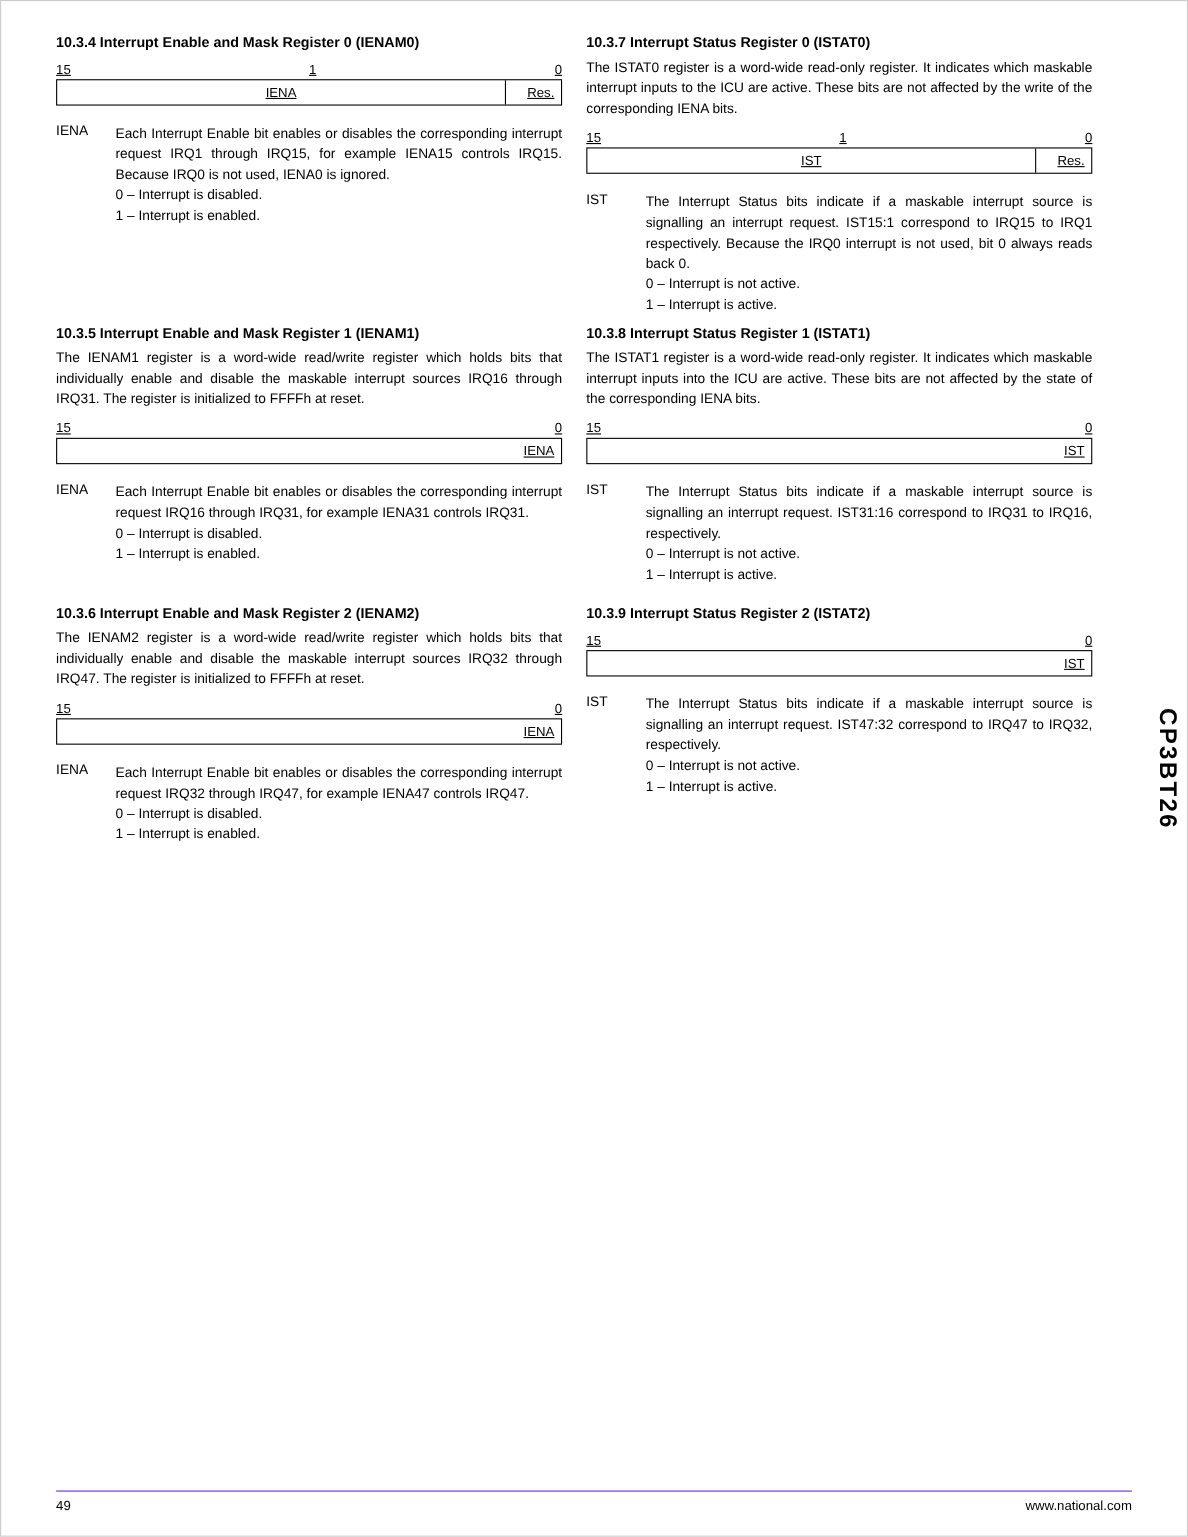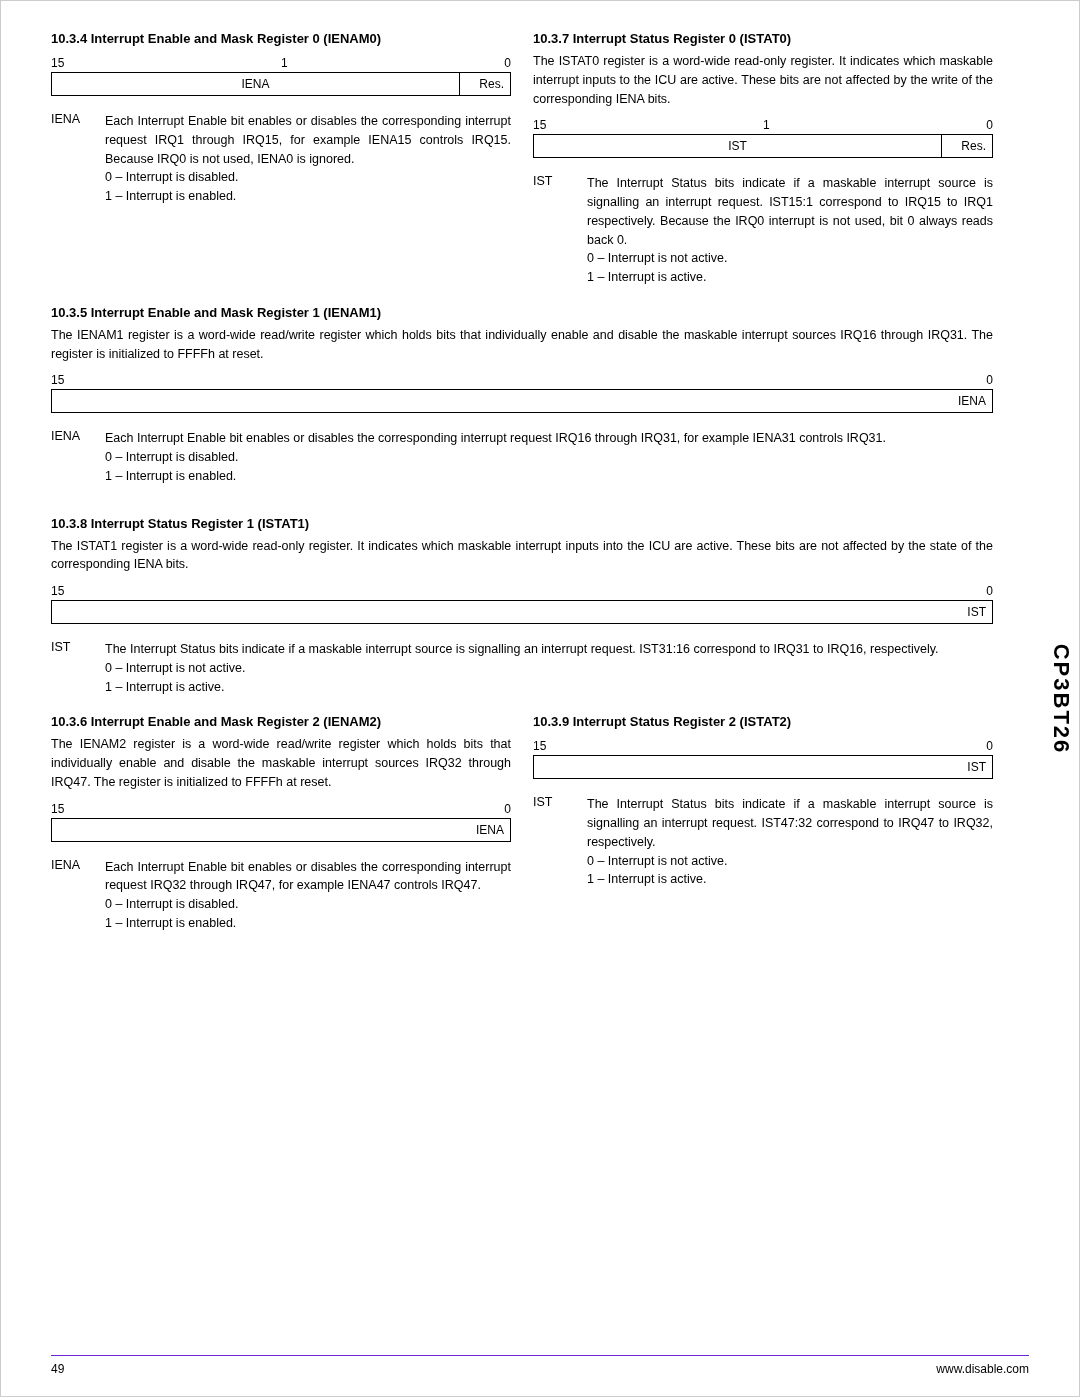--- a/index.html
+++ b/index.html
@@ -54,20 +54,21 @@
     
     .body-text {
       font-size: 12.5px;
       line-height: 1.5;
       text-align: justify;
       margin-bottom: 10px;
     }
     
     .reg-diagram {
       margin: 10px 0 16px 0;
+      text-decoration: underline;
     }
     .reg-row {
       display: flex;
       border: 1px solid #000;
     }
     .reg-cell {
       border-right: 1px solid #000;
       text-align: center;
       padding: 4px 6px;
       font-size: 12px;
@@ -170,21 +171,21 @@
         </div>
       </div>
 
       <div class="field-desc">
         <span class="field-name">IST</span>
         <span class="field-text">The Interrupt Status bits indicate if a maskable interrupt source is signalling an interrupt request. IST15:1 correspond to IRQ15 to IRQ1 respectively. Because the IRQ0 interrupt is not used, bit 0 always reads back 0.<br>0 – Interrupt is not active.<br>1 – Interrupt is active.</span>
       </div>
     </div>
   </div>
 
-  <div class="two-col" style="margin-top: 10px; flex-direction: column;">
+  <div class="two-col" style="margin-top: 0;">
 
     <div class="col">
       <div class="section-heading">10.3.5   Interrupt Enable and Mask Register 1 (IENAM1)</div>
       <p class="body-text">The IENAM1 register is a word-wide read/write register which holds bits that individually enable and disable the maskable interrupt sources IRQ16 through IRQ31. The register is initialized to FFFFh at reset.</p>
 
       <div class="reg-diagram">
         <div class="bit-pos-row">
           <span class="bit-pos-left">15</span>
           <span class="bit-pos-right">0</span>
         </div>
@@ -257,16 +258,16 @@
 
       <div class="field-desc">
         <span class="field-name">IST</span>
         <span class="field-text">The Interrupt Status bits indicate if a maskable interrupt source is signalling an interrupt request. IST47:32 correspond to IRQ47 to IRQ32, respectively.<br>0 – Interrupt is not active.<br>1 – Interrupt is active.</span>
       </div>
     </div>
   </div>
 
   <div class="page-footer">
     <span>49</span>
-    <span>www.disable.com</span>
+    <span>www.national.com</span>
   </div>
 
 </div>
 
 </body></html>

